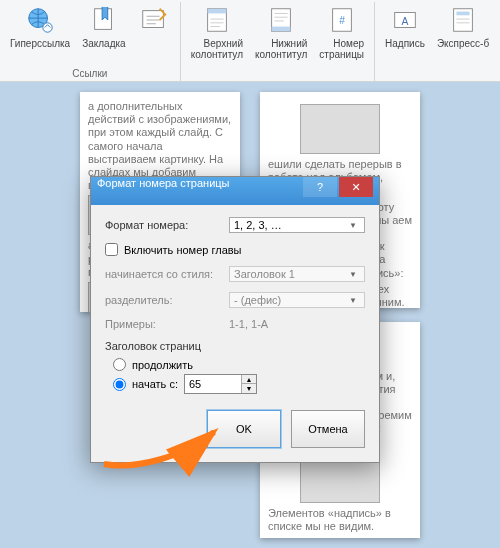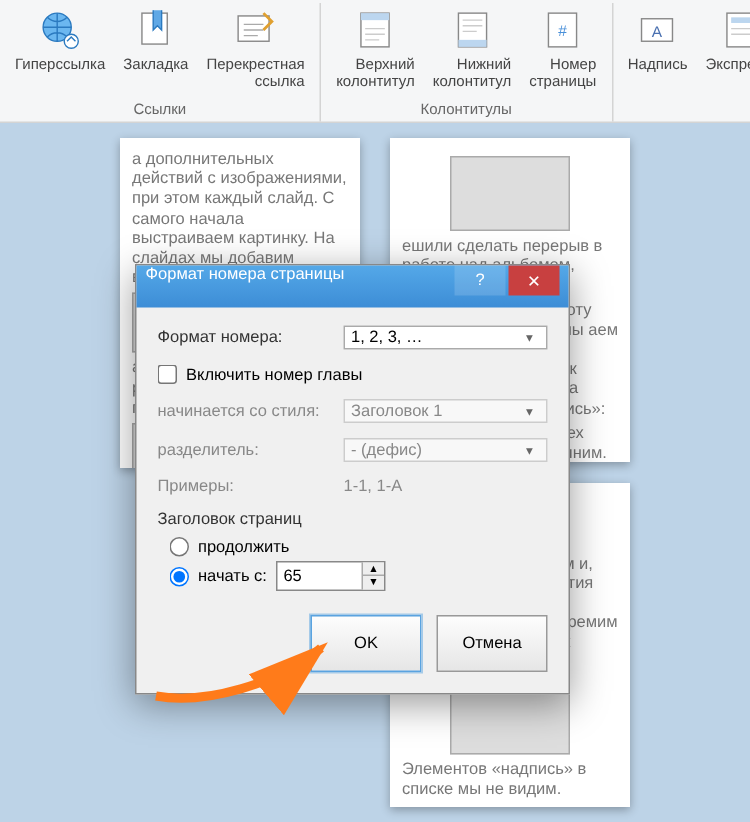--- a/index.html
+++ b/index.html
@@ -80,22 +80,20 @@
         <div class="lbl">Закладка</div>
       </div>
       <div class="ribbon-btn">
         <div class="icon">
             <svg class="ri" viewBox="0 0 32 32">
               <rect x="4" y="6" width="22" height="18" fill="#fff" stroke="#888"></rect>
               <path d="M8 12h14M8 16h14M8 20h10" stroke="#aaa"></path>
               <path d="M22 4l6 6-6 6" stroke="#e0a030" fill="none" stroke-width="2"></path>
             </svg>
           </div>
-        <div class="lbl" style="white-space:pre-line">Перекрестная
-ссылка</div>
       </div>
     </div>
     <div class="ribbon-group-title">Ссылки</div>
   </div>
 
   <div class="ribbon-group">
     <div class="ribbon-row">
       <div class="ribbon-btn">
         <div class="icon">
             <svg class="ri" viewBox="0 0 32 32">
@@ -122,21 +120,20 @@
         <div class="icon">
             <svg class="ri" viewBox="0 0 32 32">
               <rect x="6" y="4" width="20" height="24" fill="#fff" stroke="#888"></rect>
               <text x="16" y="20" font-size="14" text-anchor="middle" fill="#4a90d9">#</text>
             </svg>
           </div>
         <div class="lbl" style="white-space:pre-line">Номер
 страницы</div>
       </div>
     </div>
-    <div class="ribbon-group-title">Колонтитулы</div>
   </div>
 
   <div class="ribbon-group" style="border-right:none">
     <div class="ribbon-row">
       <div class="ribbon-btn">
         <div class="icon">
             <svg class="ri" viewBox="0 0 32 32">
               <rect x="5" y="8" width="22" height="16" fill="#fff" stroke="#888"></rect>
               <text x="16" y="21" font-size="13" text-anchor="middle" fill="#4a70b0">A</text>
             </svg>

